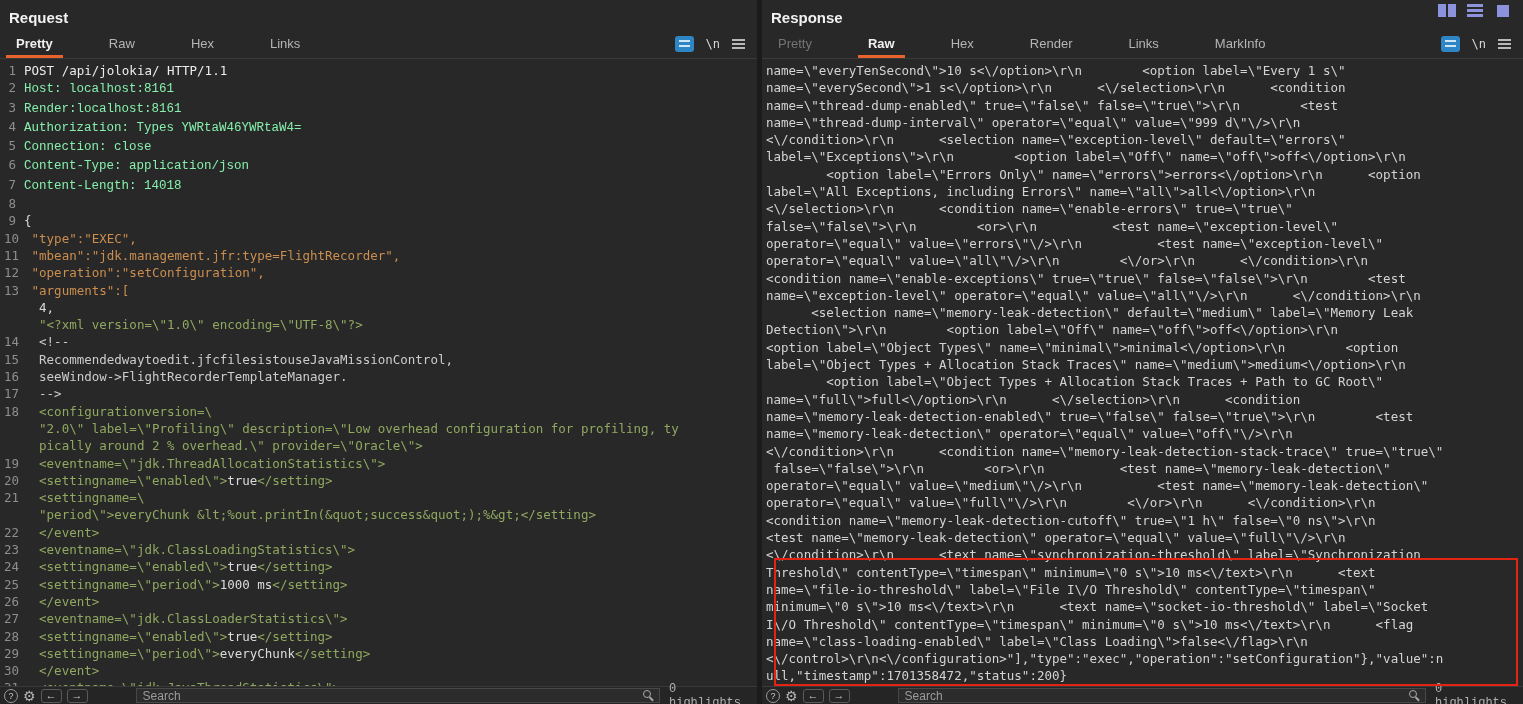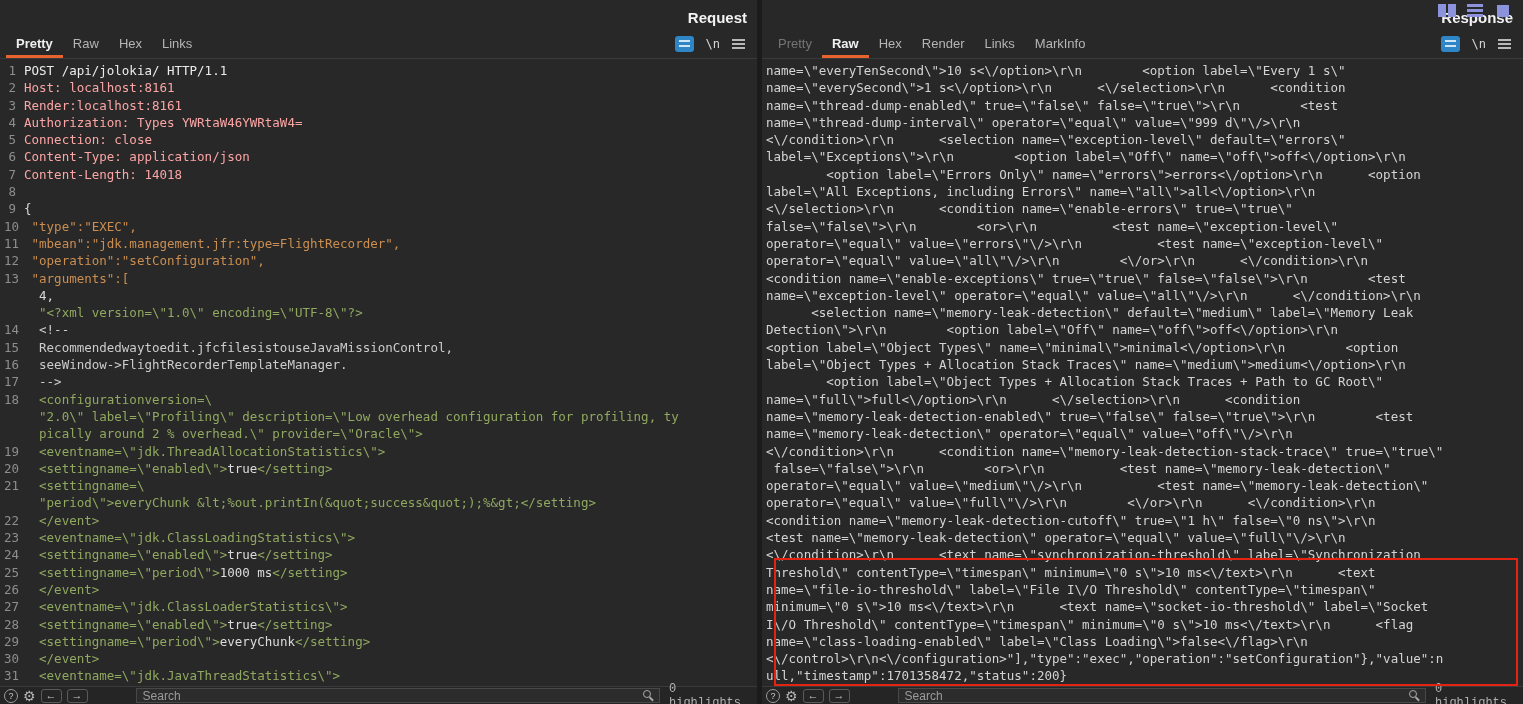--- a/index.html
+++ b/index.html
@@ -5,46 +5,46 @@
   * { margin:0; padding:0; box-sizing:border-box; }
   html,body { width:1523px; height:704px; overflow:hidden; background:#282828;
               font-family:"Liberation Sans", sans-serif; }
   .app { position:relative; width:1523px; height:704px; background:#282828; }
   .panels { display:flex; height:704px; }
   .panel { display:flex; flex-direction:column; background:#282828; height:704px; }
   .panel-request { width:757px; }
   .divider { width:5px; background:#1b1b1b; flex:none; }
   .panel-response { flex:1; position:relative; }
 
-  .panel-header { height:32px; padding:9px 10px 0 9px; flex:none;text-align:right; }
+  .panel-header { height:32px; padding:9px 10px 0 9px; flex:none; }
   .panel-title { font-size:15px; font-weight:700; color:#f2f2f2; }
 
   .tab-bar { height:27px; flex:none; display:flex; align-items:flex-end;
-             border-bottom:1px solid #3a3a3a; padding:0 6px; }
+             border-bottom:1px solid #3a3a3a; padding:0 6px;gap:36px; }
   .tab { padding:5px 10px 4px; border-bottom:3px solid transparent; font-size:13px;
          color:#b5b5b5; cursor:default; }
   .tab.selected { color:#f0f0f0; font-weight:700; border-bottom-color:#e8622d; }
   .tab.dim { color:#747474; }
   .tab-actions { margin-left:auto; display:flex; align-items:center; gap:12px; padding:0 6px 6px 0; }
 
   .pp-icon { width:19px; height:16px; border-radius:3px; background:#2f86c7; position:relative; }
   .pp-icon::before { content:""; position:absolute; left:4px; right:4px; top:4px; height:2px;
                      background:#cfe6f5; box-shadow:0 5px 0 #cfe6f5; }
   .nl-btn { font-family:"DejaVu Sans Mono", monospace; font-size:12px; color:#d8d8d8; }
   .hamburger { position:relative; height:10px; width:13px; }
   .hamburger::before { content:""; position:absolute; left:0; right:0; top:0; height:2px;
                        background:#b8b8b8; box-shadow:0 4px 0 #b8b8b8, 0 8px 0 #b8b8b8; }
 
   .editor { flex:1; overflow:hidden; position:relative; padding:3px 0 0 4px;
             font-family:"DejaVu Sans Mono", monospace; font-size:12.5px; line-height:17.3px; }
   .code-line { display:flex; min-height:17.3px; white-space:pre; }
   .gutter { flex:none; width:20px; padding-right:8px; text-align:right; color:#8e8e8e; }
   .code-text { white-space:pre; }
   .tok-first   { color:#ececec; }
-  .tok-hdr     { color:#fca5a5; }
+  .tok-hdr     { color:#86efac;font-family:Liberation Mono, monospace; }
   .tok-plain   { color:#d9d9d9; }
   .tok-json    { color:#cb8e50; }
   .tok-xml     { color:#90a860; }
   .tok-comment { color:#cccccc; }
   .tok-val     { color:#dcdcdc; }
   .tok-resp    { color:#d4d4d4; }
 
   .highlight-box { position:absolute; left:12px; top:499px; width:744px; height:128px;
                    border:2px solid #e42313; pointer-events:none; }
 

